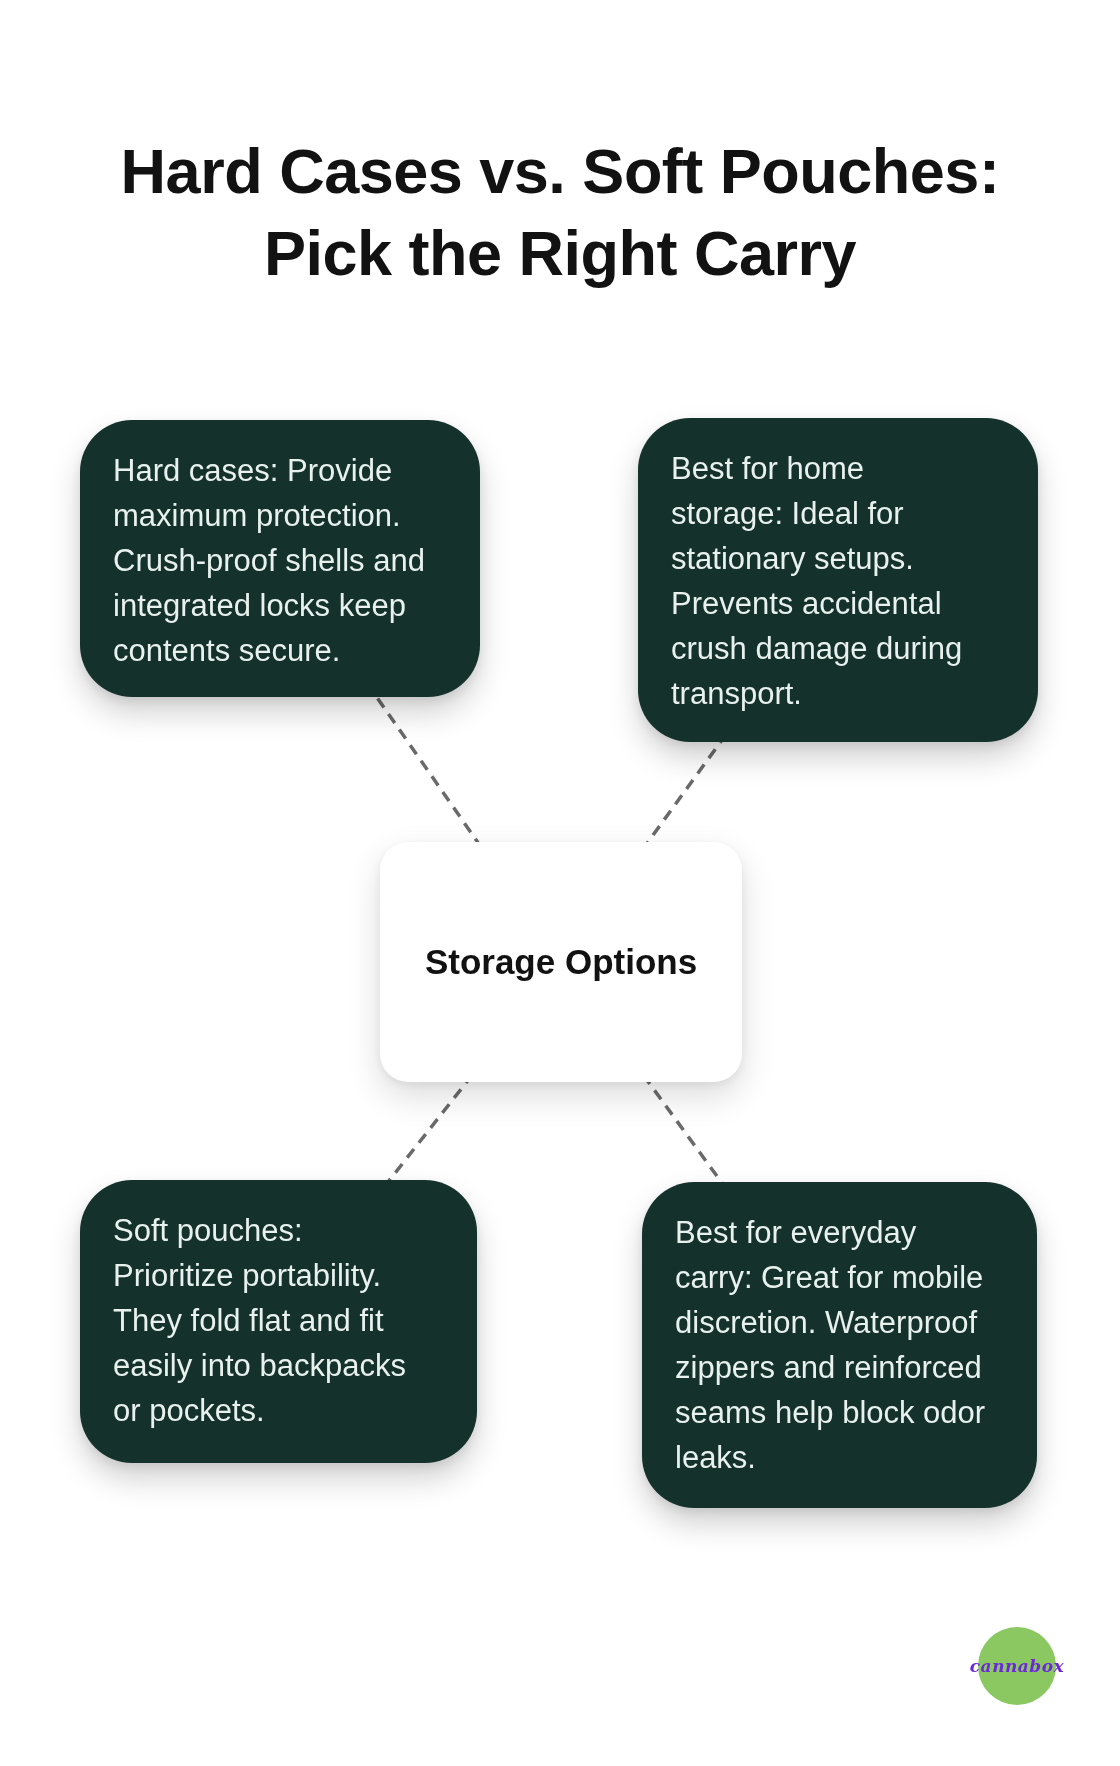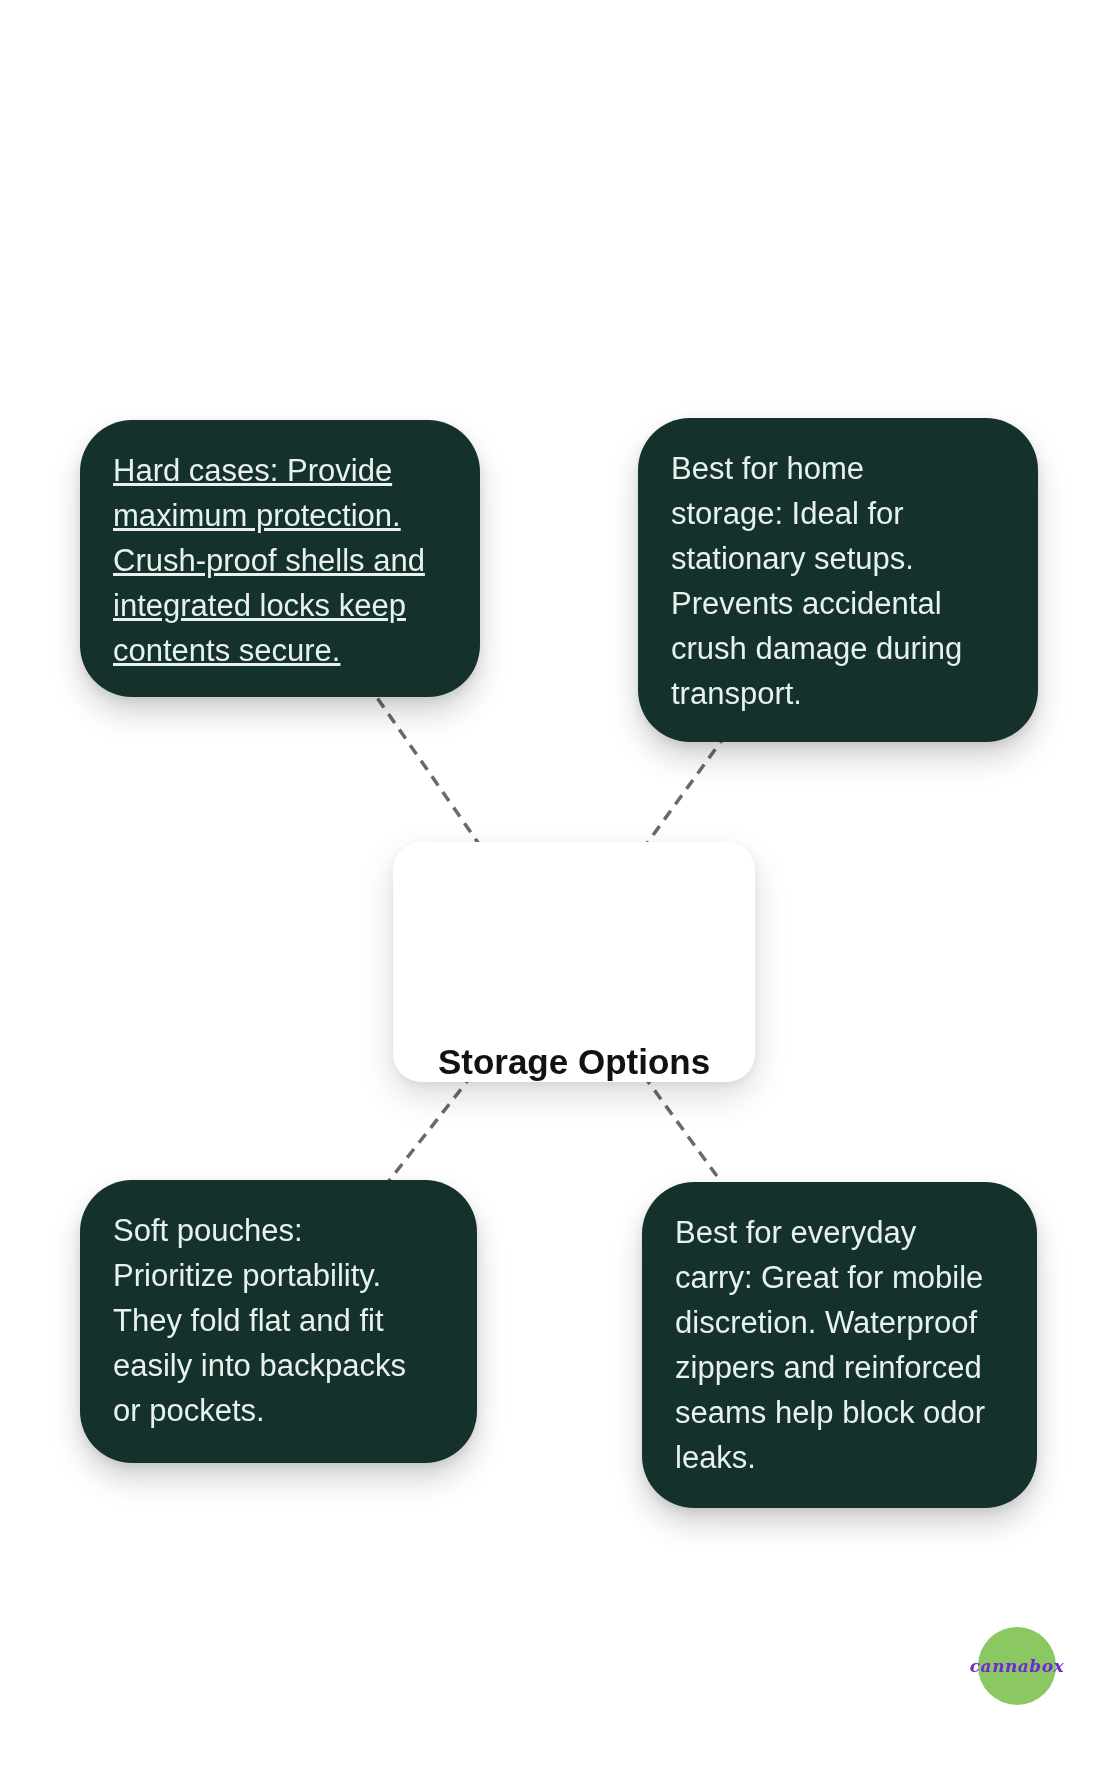--- a/index.html
+++ b/index.html
@@ -47,42 +47,41 @@
     background: #14312c;
     border-radius: 52px;
     color: #e8f1ee;
     font-size: 31px;
     line-height: 45px;
     padding: 28px 26px 28px 33px;
     box-sizing: border-box;
     white-space: pre-line;
     box-shadow: 0 16px 30px rgba(0,0,0,0.18), 0 4px 10px rgba(0,0,0,0.08);
   }
-  .node-top-left     { left: 80px;  top: 420px;  width: 400px; height: 277px; text-decoration: underline; }
+  .node-top-left     { left: 80px;  top: 420px;  width: 400px; height: 277px; }
   .node-top-right    { left: 638px; top: 418px;  width: 400px; height: 324px; }
   .node-bottom-left  { left: 80px;  top: 1180px; width: 397px; height: 283px; }
   .node-bottom-right { left: 642px; top: 1182px; width: 395px; height: 326px; }
   .center-node {
     position: absolute;
     z-index: 3;
     left: 380px;
     top: 842px;
     width: 362px;
     height: 240px;
     background: #ffffff;
     border-radius: 28px;
     box-shadow: 0 14px 34px rgba(0,0,0,0.14), 0 3px 8px rgba(0,0,0,0.06);
     display: flex;
-    align-items: flex-end;
+    align-items: center;
     justify-content: center;
     text-align: center;
     font-size: 35px;
     font-weight: 700;
     color: #121212;
-    margin-left: 13px;
   }
   .logo-badge {
     position: absolute;
     z-index: 2;
     left: 978px;
     top: 1627px;
     width: 78px;
     height: 78px;
     border-radius: 50%;
     background: #8bc862;
@@ -95,20 +94,22 @@
     font-weight: 700;
     font-size: 17px;
     letter-spacing: 0.5px;
   }
 </style>
 </head>
 <body>
 
 <div class="canvas">
 
+  <h1 class="title">Hard Cases vs. Soft Pouches:
+Pick the Right Carry</h1>
 
   <svg class="connectors" viewBox="0 0 1120 1766" xmlns="http://www.w3.org/2000/svg">
     <line x1="280" y1="558" x2="561" y2="962" stroke="#6a6a6a"></line>
     <line x1="838" y1="580" x2="561" y2="962" stroke="#6a6a6a"></line>
     <line x1="278" y1="1322" x2="561" y2="962" stroke="#6a6a6a"></line>
     <line x1="840" y1="1345" x2="561" y2="962" stroke="#6a6a6a"></line>
   </svg>
 
   <div class="node node-top-left">Hard cases: Provide
 maximum protection.

